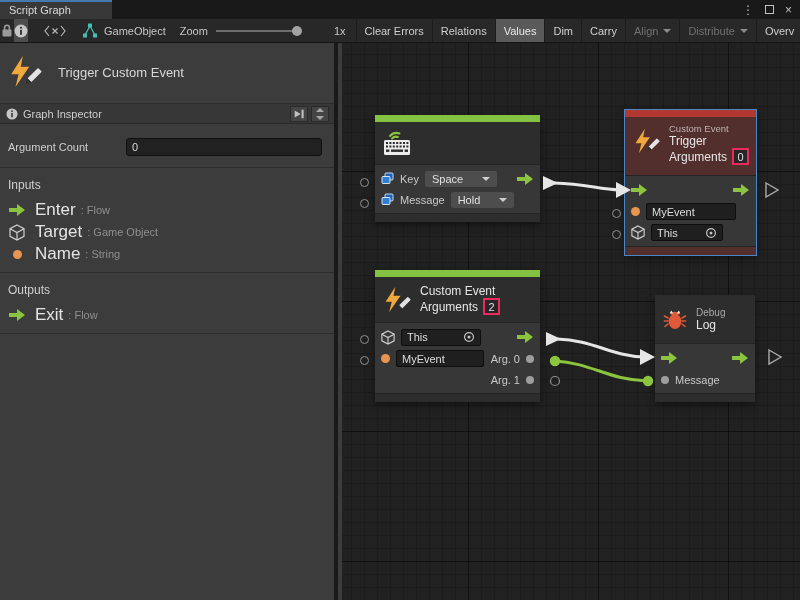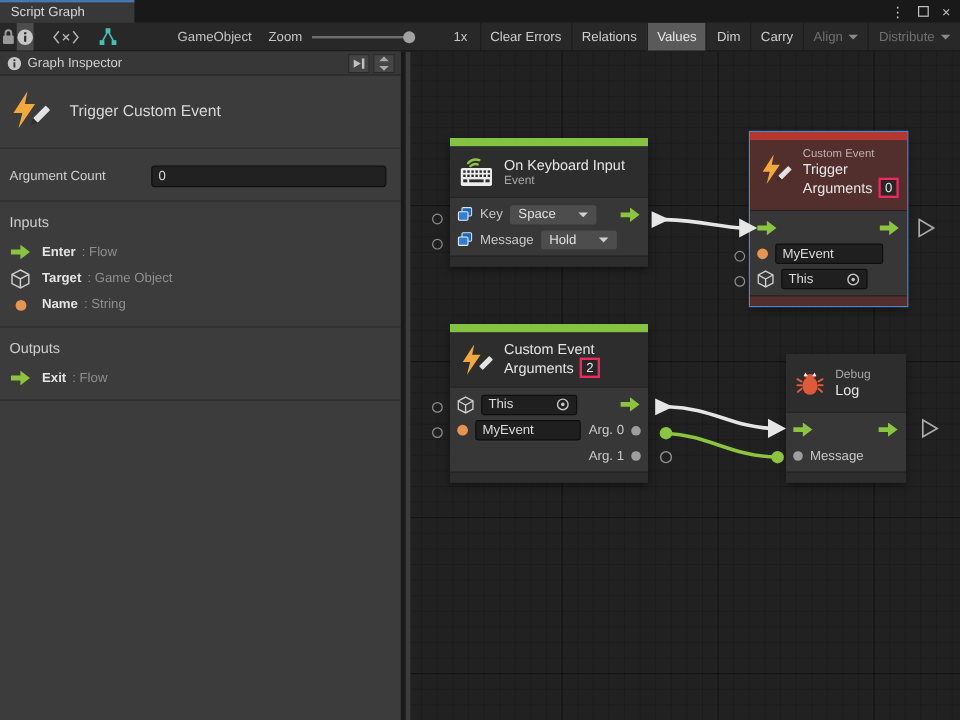--- a/index.html
+++ b/index.html
@@ -14,21 +14,21 @@
   .maxbox { width:9px; height:9px; border:1.5px solid #c2c2c2; }
 
   
   #toolbar { position:absolute; left:0; top:19px; width:800px; height:24px; background:#282828; border-bottom:1px solid #141414; display:flex; align-items:center; z-index:10; overflow:hidden; }
   .tbicon { display:flex; align-items:center; justify-content:center; height:24px; }
   #lock-btn { width:24px; }
   #info-btn { width:24px; background:#4d4d4d; }
   #code-btn { width:44px; margin-left:16px; }
   .tbsep { width:1px; height:24px; background:#1d1d1d; }
   #go-group { display:flex; align-items:center; gap:6px; padding:0 14px 0 16px; }
-  #go-label { font-size:11px; color:#c6c6c6;margin-left:44px; }
+  #go-label { font-size:11px; color:#c6c6c6; }
   #zoom-group { display:flex; align-items:center; gap:8px; padding-right:8px; }
   #zoom-label { font-size:11px; color:#c6c6c6; }
   #zoom-track { position:relative; width:84px; height:2px; background:#6e6e6e; }
   #zoom-knob { position:absolute; right:-2px; top:-4px; width:10px; height:10px; border-radius:50%; background:#a2a2a2; }
   #zoom-value { font-size:11px; color:#c6c6c6;margin-left:26px; }
   #tb-buttons { display:flex; align-items:stretch; height:24px; margin-left:2px; }
   .tbtn { display:flex; align-items:center; padding:0 8px; font-size:11px; color:#cfcfcf; border-left:1px solid #1d1d1d; white-space:nowrap; }
   .tbtn.active { background:#5a5a5a; color:#e8e8e8; }
   .tbtn.disabled { color:#707070; }
   .caret { display:inline-block; width:0; height:0; border-left:4px solid transparent; border-right:4px solid transparent; border-top:4px solid #8a8a8a; margin-left:5px; }
@@ -44,21 +44,21 @@
   #insp-title-text { font-size:13px; color:#d8d8d8; }
   #argrow { display:flex; align-items:center; padding:14px 12px 4px 8px; }
   #argcount-label { width:118px; font-size:11px; color:#cfcfcf; }
   #argcount-input { flex:1; height:18px; background:#212121; border:1px solid #101010; border-radius:3px; color:#d8d8d8; font-size:11px; line-height:16px; padding:0 5px; }
   #errorbox { margin:9px 2px 0 2px; border:2px solid #df2153; padding:4px 6px; display:flex; gap:9px; align-items:center; }
   #error-text { font-size:10.5px; color:#d8d8d8; line-height:1.4; }
   .hr { height:1px; background:#2d2d2d; margin-top:7px; }
   .sect-h { font-size:12px; color:#cfcfcf; padding:10px 0 7px 8px; }
   .iorow { display:flex; align-items:center; gap:9px; padding:2px 0 2px 8px; height:22px; }
   .iorow .ic { width:18px; display:flex; justify-content:center; }
-  .iorow .nm { font-size:11px; font-weight:bold; color:#e4e4e4; }
+  .iorow .nm { font-size:17px; font-weight:normal; color:#e4e4e4; }
   .iorow .tp { font-size:11px; color:#8f8f8f; margin-left:-4px; }
 
   
   #canvas { position:absolute; left:342px; top:43px; width:458px; height:557px; z-index:1;
     background-color:#212121;
     background-image:
       linear-gradient(rgba(0,0,0,.38) 1px, transparent 1px),
       linear-gradient(90deg, rgba(0,0,0,.38) 1px, transparent 1px),
       linear-gradient(rgba(0,0,0,.14) 1px, transparent 1px),
       linear-gradient(90deg, rgba(0,0,0,.14) 1px, transparent 1px);
@@ -154,50 +154,50 @@
       </div>
     <div class="tbtn disabled">
         <span>Distribute</span>
         <span class="caret"></span>
       </div>
     <div class="tbtn">Overv</div>
   </div>
 </div>
 
 <div id="panel">
+  <div id="insp-title">
+    <svg width="34" height="34" viewBox="0 0 32 32">
+      <polygon points="14,1 3,18 10,18 7,30 20,11 12,11" fill="#f2a93b"></polygon>
+      <g transform="rotate(45 23 21)">
+          <rect x="20.5" y="11" width="5" height="14" rx="0.8" fill="#e3e3e3"></rect>
+          <polygon points="20.5,25 25.5,25 23,30" fill="#2f2f2f"></polygon>
+        </g>
+    </svg>
+    <span id="insp-title-text">Trigger Custom Event</span>
+  </div>
+
   <div id="insp-header">
     <svg width="12" height="12" viewBox="0 0 14 14">
         <circle cx="7" cy="7" r="6.5" fill="#c6c6c6"></circle>
         <rect x="6.1" y="5.8" width="1.8" height="5" fill="#333"></rect>
         <rect x="6.1" y="2.8" width="1.8" height="1.8" fill="#333"></rect>
       </svg>
     <span id="insp-header-label">Graph Inspector</span>
     <span class="hdrbtn" id="dock-btn">
       <svg width="12" height="12" viewBox="0 0 14 14">
           <polygon points="2,3 9,7 2,11" fill="#c0c0c0"></polygon>
           <rect x="10" y="2" width="2.4" height="10" fill="#c0c0c0"></rect>
         </svg>
     </span>
     <span class="hdrbtn" id="spin-btn">
       <svg width="10" height="14" viewBox="0 0 10 14">
           <polygon points="5,1 9,5 1,5" fill="#a8a8a8"></polygon>
           <polygon points="1,9 9,9 5,13" fill="#a8a8a8"></polygon>
         </svg>
     </span>
-  </div>
-
-  <div id="insp-title">
-    <svg width="34" height="34" viewBox="0 0 32 32">
-      <polygon points="14,1 3,18 10,18 7,30 20,11 12,11" fill="#f2a93b"></polygon>
-      <g transform="rotate(45 23 21)">
-          <rect x="20.5" y="11" width="5" height="14" rx="0.8" fill="#e3e3e3"></rect>
-          <polygon points="20.5,25 25.5,25 23,30" fill="#2f2f2f"></polygon>
-        </g>
-    </svg>
-    <span id="insp-title-text">Trigger Custom Event</span>
   </div>
 
   <div id="argrow">
     <span id="argcount-label">Argument Count</span>
     <div id="argcount-input">0</div>
   </div>
 
 
   <div class="hr"></div>
   <div class="sect-h">Inputs</div>
@@ -265,24 +265,20 @@
           <rect x="9.8" y="15.5" width="2" height="2"></rect>
           <rect x="13.2" y="15.5" width="2" height="2"></rect>
           <rect x="16.6" y="15.5" width="2" height="2"></rect>
           <rect x="20" y="15.5" width="2" height="2"></rect>
           <rect x="23.4" y="15.5" width="2" height="2"></rect>
         <rect x="3" y="19.5" width="3.4" height="2.4"></rect>
           <rect x="8" y="19.5" width="12" height="2.4"></rect>
           <rect x="21.6" y="19.5" width="3.4" height="2.4"></rect>
       </g>
     </svg>
-    <div>
-      <div class="ntitle">On Keyboard Input</div>
-      <div class="nsub ncat gray">Event</div>
-    </div>
   </div>
   <div class="nbody">
     <div class="nrow">
       <svg width="13" height="13" viewBox="0 0 13 13" style="flex:none">
           <rect x="4" y="1" width="8" height="7" rx="1" fill="#1f66b8" stroke="#d8e6f5" stroke-width="0.9"></rect>
           <rect x="1" y="4.5" width="8" height="7" rx="1" fill="#2f7fd6" stroke="#eaf2fb" stroke-width="0.9"></rect>
         </svg>
       <span class="nlabel">Key</span>
       <span class="dropdown">
           <span>Space</span>

